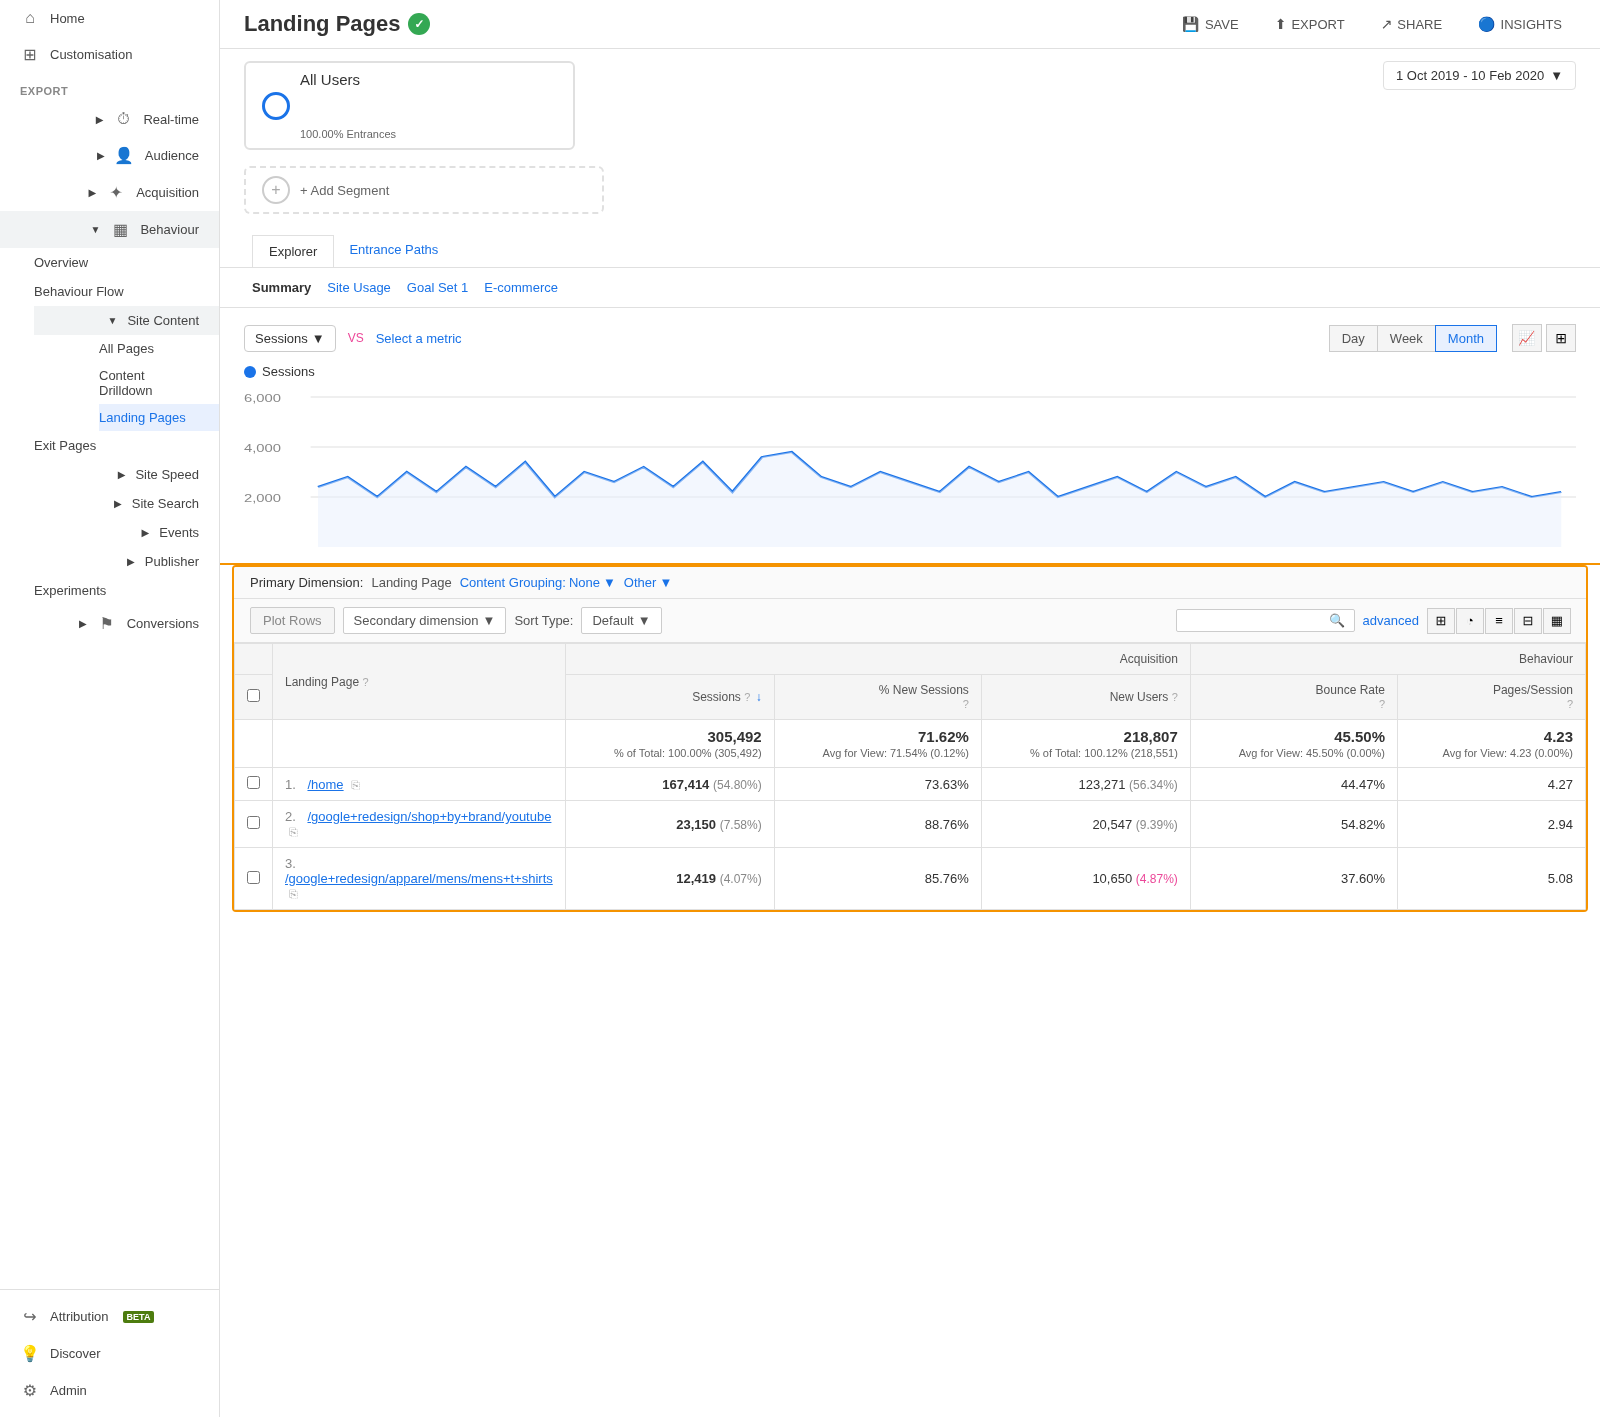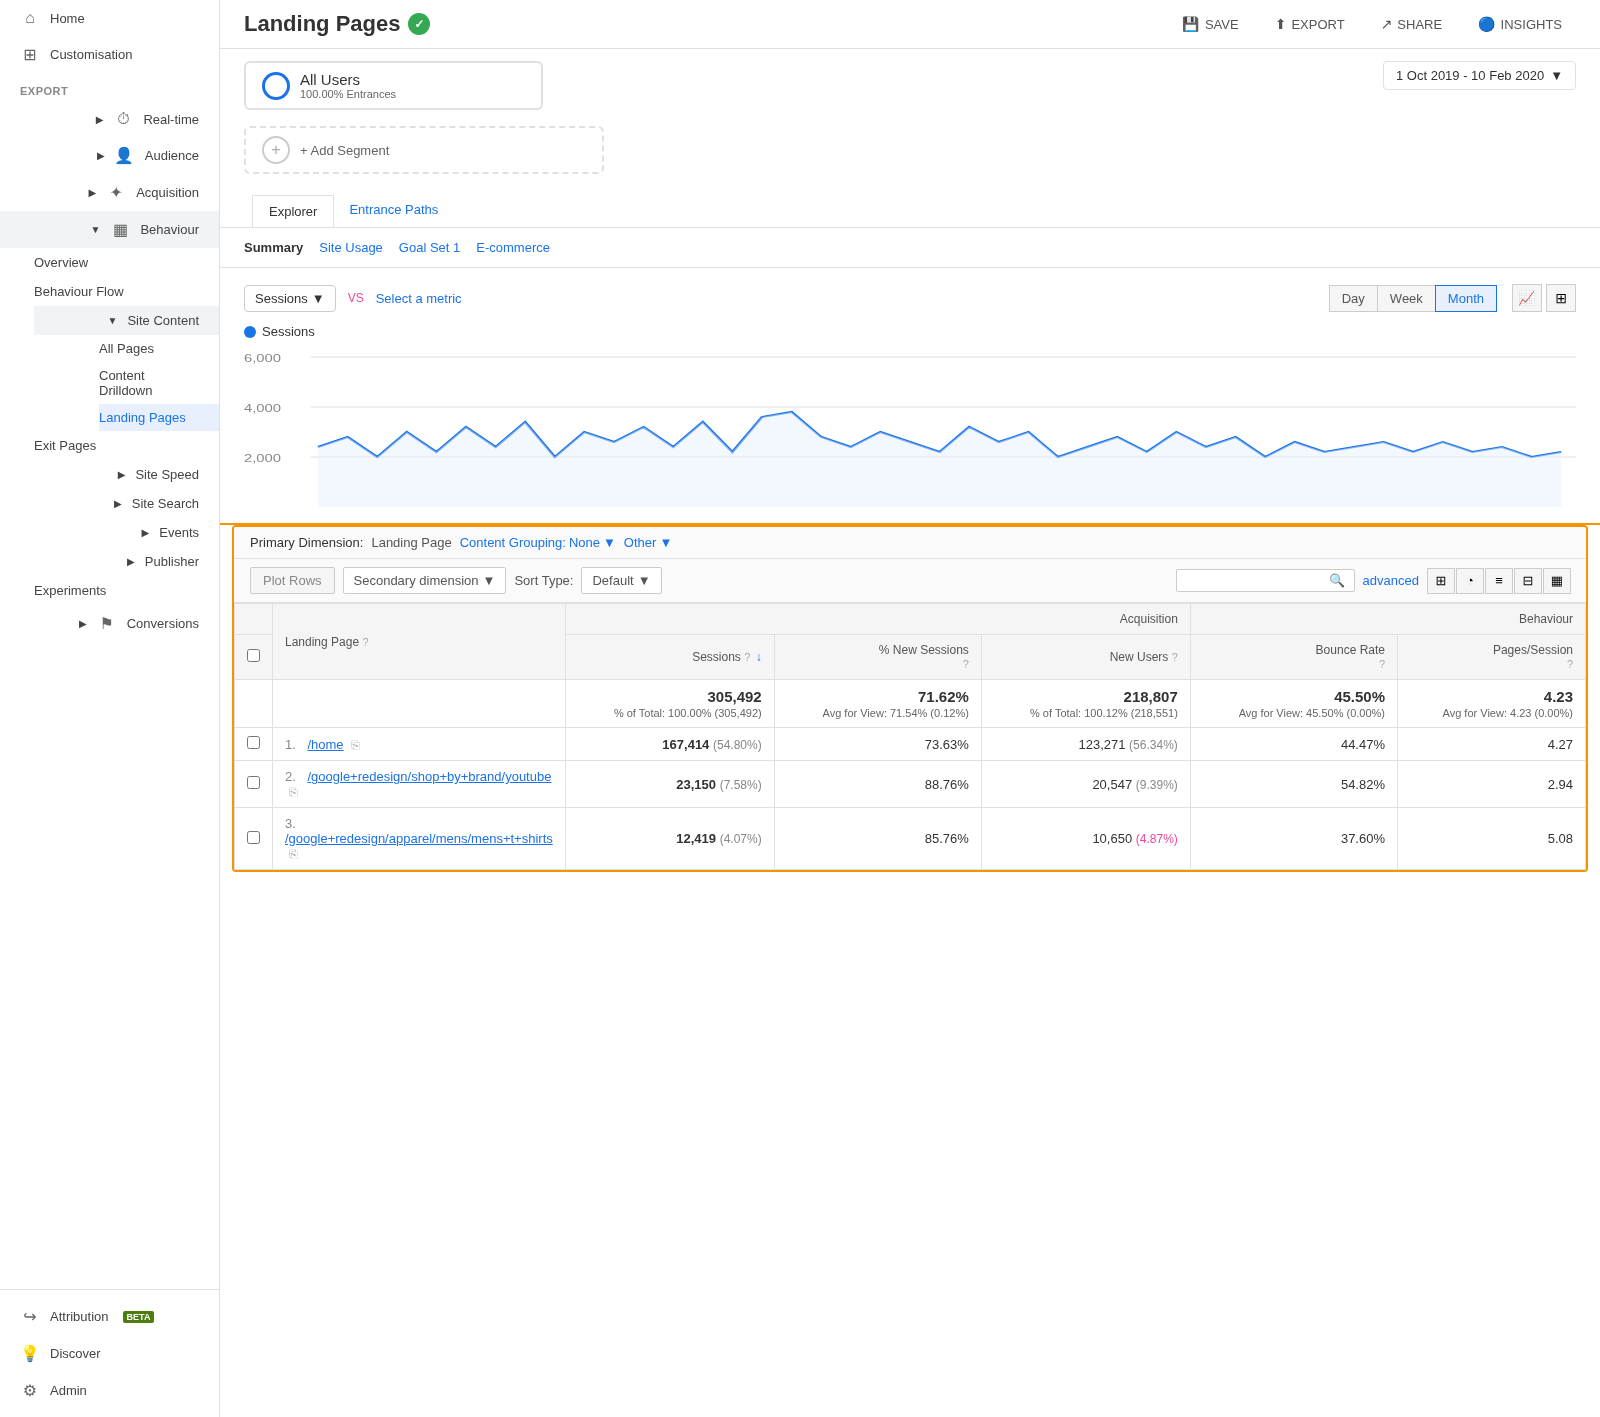--- a/index.html
+++ b/index.html
@@ -108,32 +108,32 @@
     }
     .topbar-btn .btn-icon { font-size: 14px; }
     .segment-chip {
       display: inline-flex;
       align-items: center;
       gap: 10px;
       border: 2px solid #e0e0e0;
       border-radius: 6px;
       padding: 8px 16px;
       background: #fff;
-      width: 299px;
+      width: 331px;
       margin-bottom: 8px;
     }
     .segment-circle {
       width: 28px;
       height: 28px;
       border-radius: 50%;
       border: 3px solid #1a73e8;
       background: transparent;
     }
     .segment-info .segment-name { font-size: 15px; font-weight: 500; }
-    .segment-info .segment-sub { font-size: 11px; color: #666; }
+    .segment-info .segment-sub { font-size: 11px; color: #666; margin-top: 40px; }
     .add-segment {
       display: inline-flex;
       align-items: center;
       gap: 10px;
       border: 2px dashed #e0e0e0;
       border-radius: 6px;
       padding: 8px 16px;
       background: #fff;
       width: 360px;
       cursor: pointer;
@@ -208,21 +208,21 @@
       gap: 16px;
       padding: 8px 24px;
       border-bottom: 1px solid #e0e0e0;
     }
     .sub-tab {
       font-size: 13px;
       color: #555;
       cursor: pointer;
       padding: 4px 0;
     }
-    .sub-tab.active { font-weight: 600; color: #333; }
+    .sub-tab.active { font-weight: 600; color: #333; margin-left: 8px; }
     .sub-tab-link { color: #1a73e8; cursor: pointer; font-size: 13px; }
 
     
     .chart-area {
       padding: 16px 24px;
       border-bottom: 2px solid #f59300;
     }
     .chart-controls {
       display: flex;
       align-items: center;

